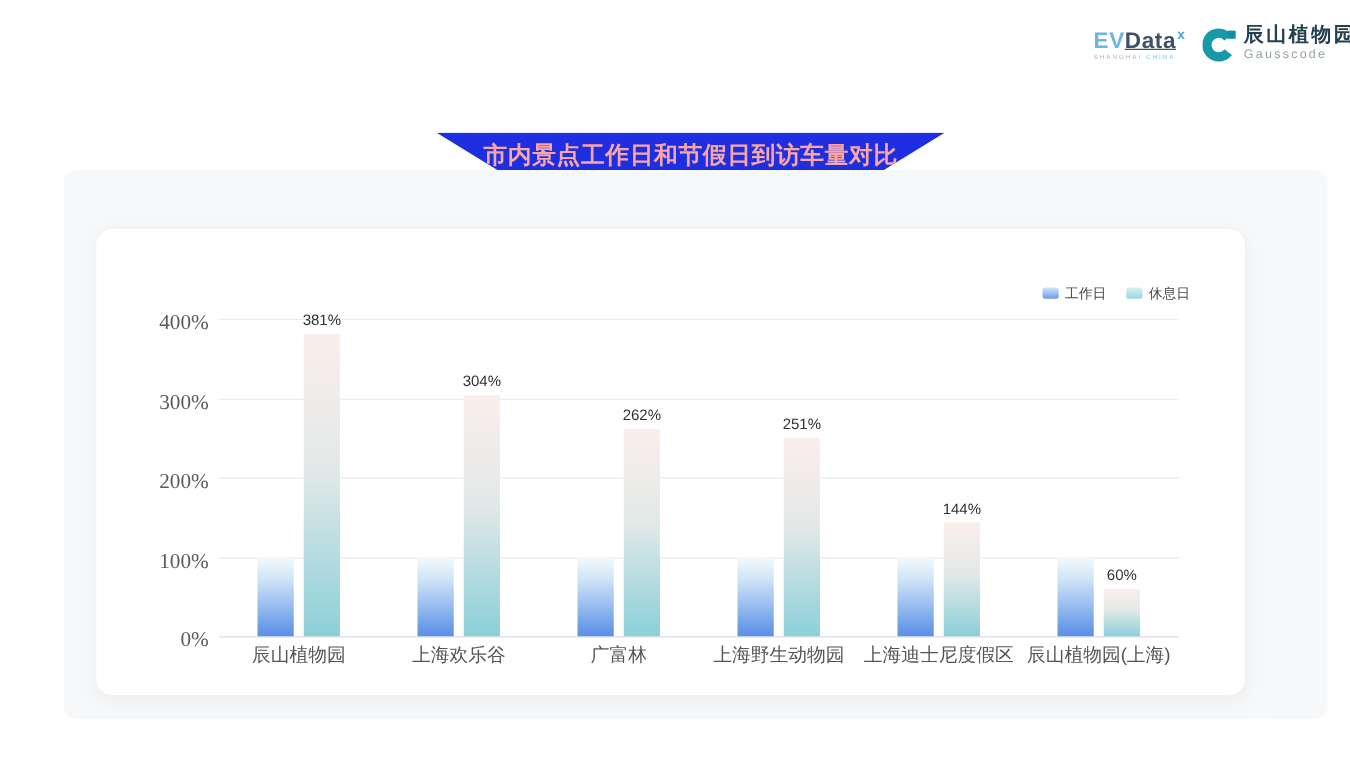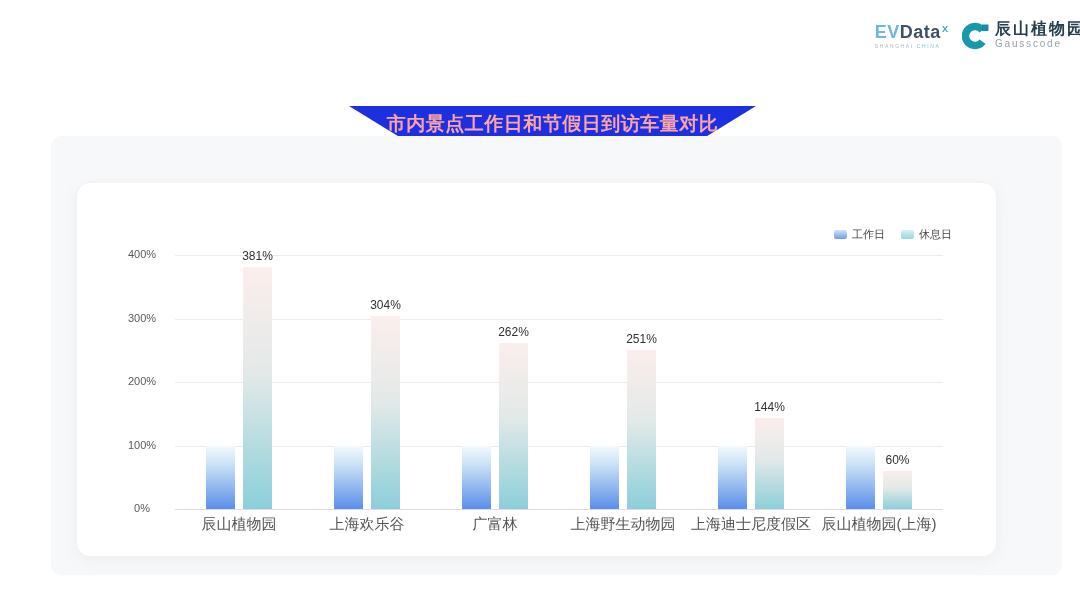--- a/index.html
+++ b/index.html
@@ -5,21 +5,21 @@
   * { margin:0; padding:0; box-sizing:border-box; }
   html,body { background:#ffffff; }
   body { font-family:"Liberation Sans","DejaVu Sans",sans-serif; }
   .page { position:relative; width:1080px; height:608px; background:#fff; overflow:hidden;margin-left:19px; }
 
   
   .logos { position:absolute; top:20px; right:14px; display:flex; align-items:flex-start; gap:14px; }
   .evdata { text-align:left; padding-top:3px; }
   .evdata-row { display:flex; align-items:flex-start; line-height:18px; }
   .evdata-ev { color:#6cb6e2; font-size:18px; font-weight:bold; letter-spacing:0.5px; }
-  .evdata-data { color:#3f5166; font-size:18px; font-weight:bold; letter-spacing:0.5px; }
+  .evdata-data { color:#3f5166; font-size:18px; font-weight:bold; letter-spacing:0.5px;text-decoration:underline; }
   .evdata-sup { color:#49a9da; font-size:11px; font-weight:bold; margin-left:1px; margin-top:-4px; }
   .evdata-sub { font-size:5px; letter-spacing:1.6px; margin-top:2px; color:#aeb6bc; }
   .evdata-sub .cn { color:#7ec3e8; }
   .gauss { display:flex; align-items:flex-start; gap:5px; }
   .gauss-icon { width:28px; height:28px; margin-top:2px; }
   .gauss-text { display:flex; flex-direction:column; }
   .gauss-cn { color:#24404e; font-size:16px; font-weight:bold; letter-spacing:2px; line-height:18px; }
   .gauss-en { color:#95a2a8; font-size:10px; letter-spacing:1.8px; line-height:12px; }
 
   
@@ -41,21 +41,21 @@
   .legend-item { display:flex; align-items:center; gap:5px; cursor:pointer; }
   .legend-marker { width:13px; height:9px; border-radius:2px; display:inline-block; }
   .marker-0 { background:linear-gradient(180deg,#cfe6f8 0%,#6d9ce8 100%); }
   .marker-1 { background:linear-gradient(180deg,#d9f0f3 0%,#9ad6de 100%); }
   .legend-label { font-size:11px; color:#464646; }
 
   
   .plot { position:absolute; left:0; top:0; width:921px; height:375px; }
   .gridline { position:absolute; height:1px; background:#ececf0; }
   .axisline { background:#dcdce2; }
-  .ytick { position:absolute; width:50px; text-align:center; font-size:11px; color:#5b5b5b; }
+  .ytick { position:absolute; width:50px; text-align:right; font-size:17px; color:#5b5b5b;font-family:Liberation Serif, serif; }
   .bar { position:absolute; }
   .bar-workday { background:linear-gradient(180deg,#f3f9fe 0%,#cde4f6 28%,#5b8ee7 100%); }
   .bar-restday { background:linear-gradient(180deg,#fbeeec 0%,#e2e9e8 45%,#8ccfd9 100%); }
   .bar-value { position:absolute; transform:translateX(-50%); font-size:12px; color:#303030; white-space:nowrap; }
   .xcat { position:absolute; transform:translateX(-50%); font-size:15px; color:#555555; white-space:nowrap; }
 </style>
 </head>
 <body>
 
 <div class="page">

